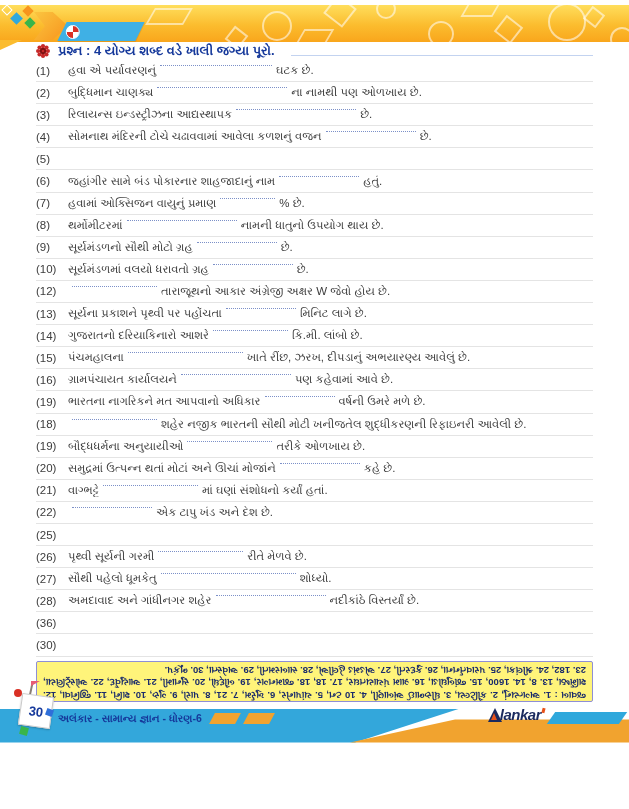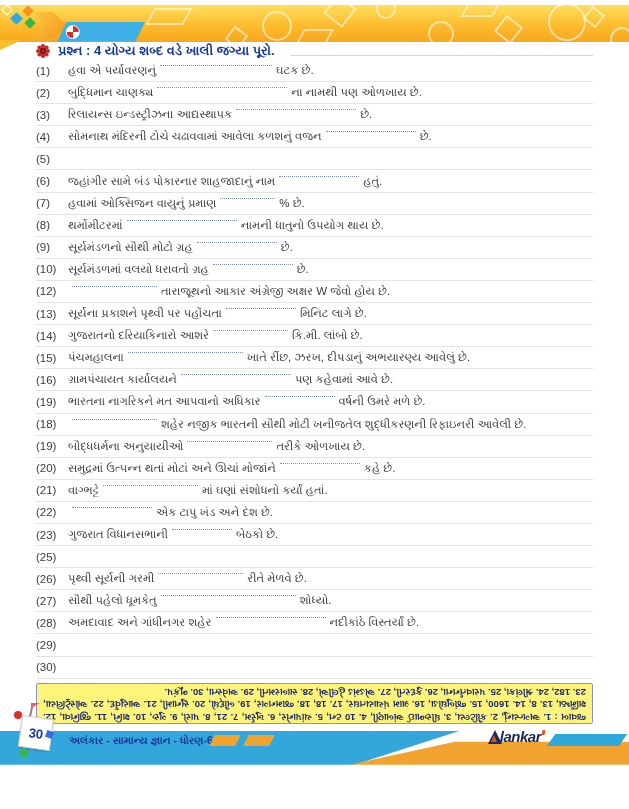--- a/index.html
+++ b/index.html
@@ -72,21 +72,21 @@
   footer{position:relative;height:36px;margin-top:5px;background:#fff;}
   .f-blue-poly{
     position:absolute;left:0;top:2px;right:0;bottom:0;background:#33A7DB;
     clip-path:polygon(0 0,460px 0,355px 100%,0 100%);
   }
   .f-orange-poly{
     position:absolute;inset:0;background:#F1A32F;
     clip-path:polygon(455px 13px,629px 13px,629px 36px,350px 36px);
   }
   .f-bandtext{
-    position:absolute;left:69px;top:5px;font-size:10.5px;font-weight:bold;
+    position:absolute;left:58px;top:5px;font-size:10.5px;font-weight:bold;
     color:#16399B;z-index:4;white-space:nowrap;
   }
   .mini-para{
     position:absolute;top:6px;width:26px;height:11px;background:#F1A32F;
     transform:skewX(-28deg);z-index:4;
   }
   .badge{
     position:absolute;left:20px;top:-12px;width:30px;height:30px;background:#fff;
     border:1px solid #C9C9C9;transform:rotate(8deg);z-index:6;
     box-shadow:0 1px 2px rgba(0,0,0,.25);display:flex;align-items:center;justify-content:center;
@@ -246,40 +246,36 @@
     </div>
     <div class="q-row">
       <span class="q-num">(21)</span>
       <span class="q-text"><span>વાગ્ભટ્ટે</span><span class="blank" style="width: 95px;"></span><span>માં ઘણાં સંશોધનો કર્યાં હતાં.</span></span>
     </div>
     <div class="q-row">
       <span class="q-num">(22)</span>
       <span class="q-text"><span class="blank" style="width: 80px;"></span><span>એક ટાપુ ખંડ અને દેશ છે.</span></span>
     </div>
     <div class="q-row">
-      <span class="q-num">(23)</span>
-      <span class="q-text"><span>ગુજરાત વિધાનસભાની</span><span class="blank" style="width: 60px;"></span><span>બેઠકો છે.</span></span>
-    </div>
-    <div class="q-row">
       <span class="q-num">(25)</span>
     </div>
     <div class="q-row">
       <span class="q-num">(26)</span>
       <span class="q-text"><span>પૃથ્વી સૂર્યની ગરમી</span><span class="blank" style="width: 85px;"></span><span>રીતે મેળવે છે.</span></span>
     </div>
     <div class="q-row">
       <span class="q-num">(27)</span>
       <span class="q-text"><span>સૌથી પહેલો ધૂમકેતુ</span><span class="blank" style="width: 135px;"></span><span>શોધ્યો.</span></span>
     </div>
     <div class="q-row">
       <span class="q-num">(28)</span>
       <span class="q-text"><span>અમદાવાદ અને ગાંધીનગર શહેર</span><span class="blank" style="width: 110px;"></span><span>નદીકાંઠે વિસ્તર્યાં છે.</span></span>
     </div>
     <div class="q-row">
-      <span class="q-num">(29)</span>
+      <span class="q-num">(36)</span>
     </div>
     <div class="q-row">
       <span class="q-num">(30)</span>
     </div>
   </main>
 
 <div class="ansbox">
   <p class="ansflip" id="answer-key-text">જવાબ : 1. અગત્યનું, 2. કૌટિલ્ય, 3. ધીરુભાઈ અંબાણી, 4. 10 ટન, 5. ચાંપાનેર, 6. ખુર્રમ, 7. 21, 8. પારો, 9. ગુરુ, 10. શનિ, 11. જીનિવા, 12. શર્મિષ્ઠા, 13. 8, 14. 1600, 15. જાંબુઘોડા, 16. ગ્રામ પંચાયતઘર, 17. 18, 18. જામનગર, 19. બૌદ્ધો, 20. સુનામી, 21. આયુર્વેદ, 22. ઓસ્ટ્રેલિયા, 23. 182, 24. શ્રીલંકા, 25. પરાવર્તનના, 26. કુદરતી, 27. એડમંડ હેલીએ, 28. સાબરમતી, 29. અવેસ્તા, 30. ભૂકંપ.</p>
 </div>
 

